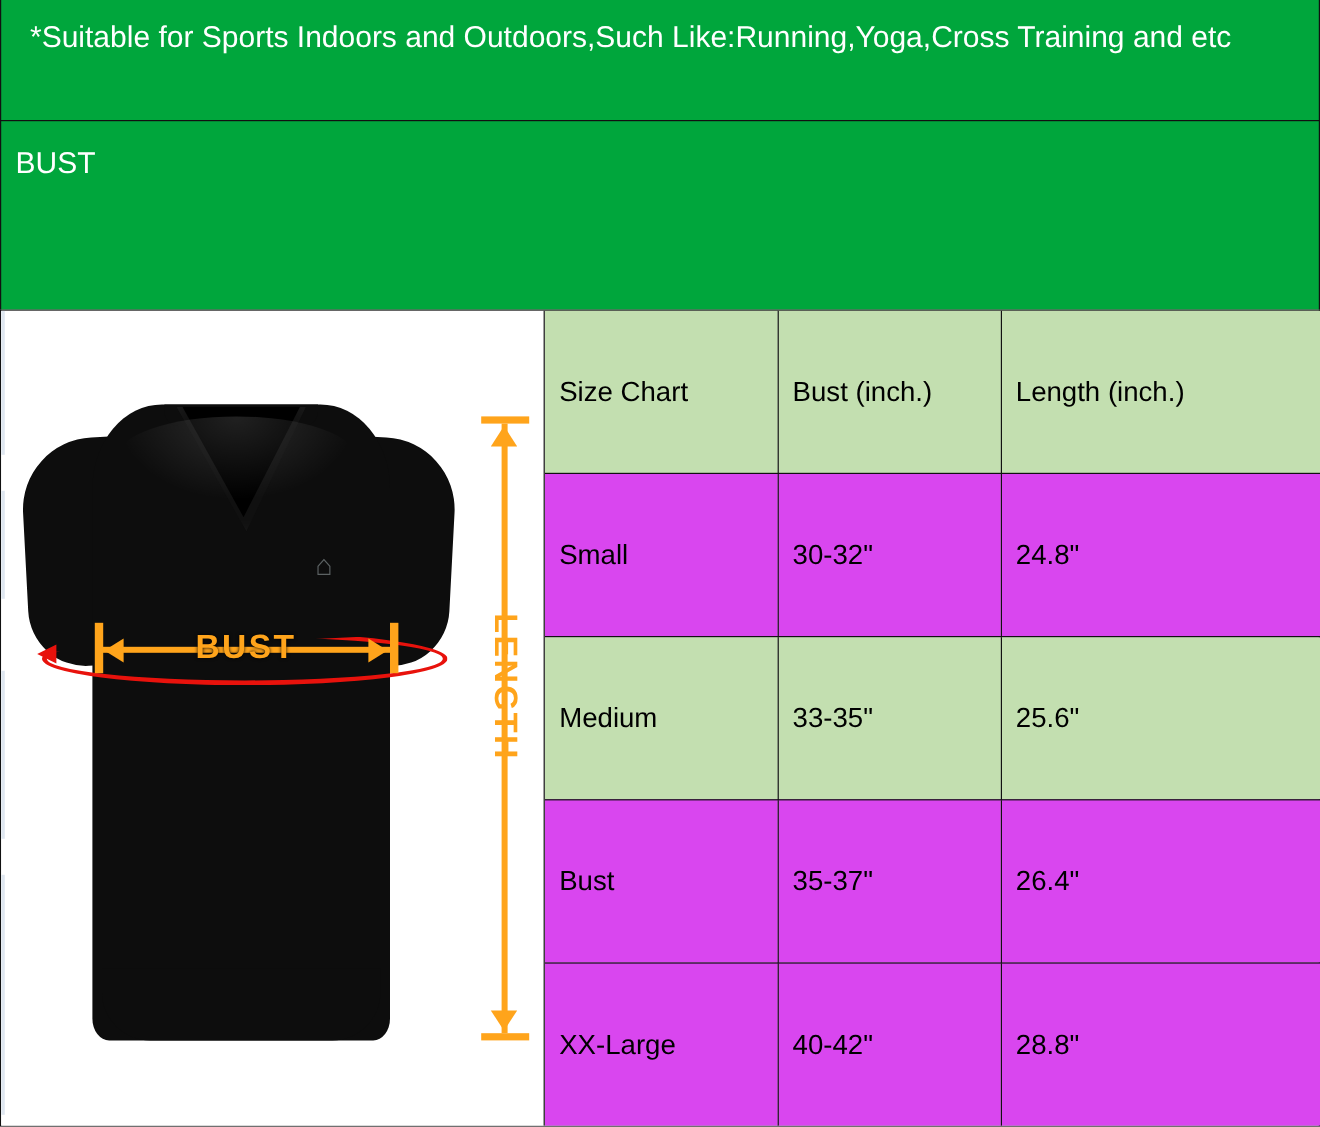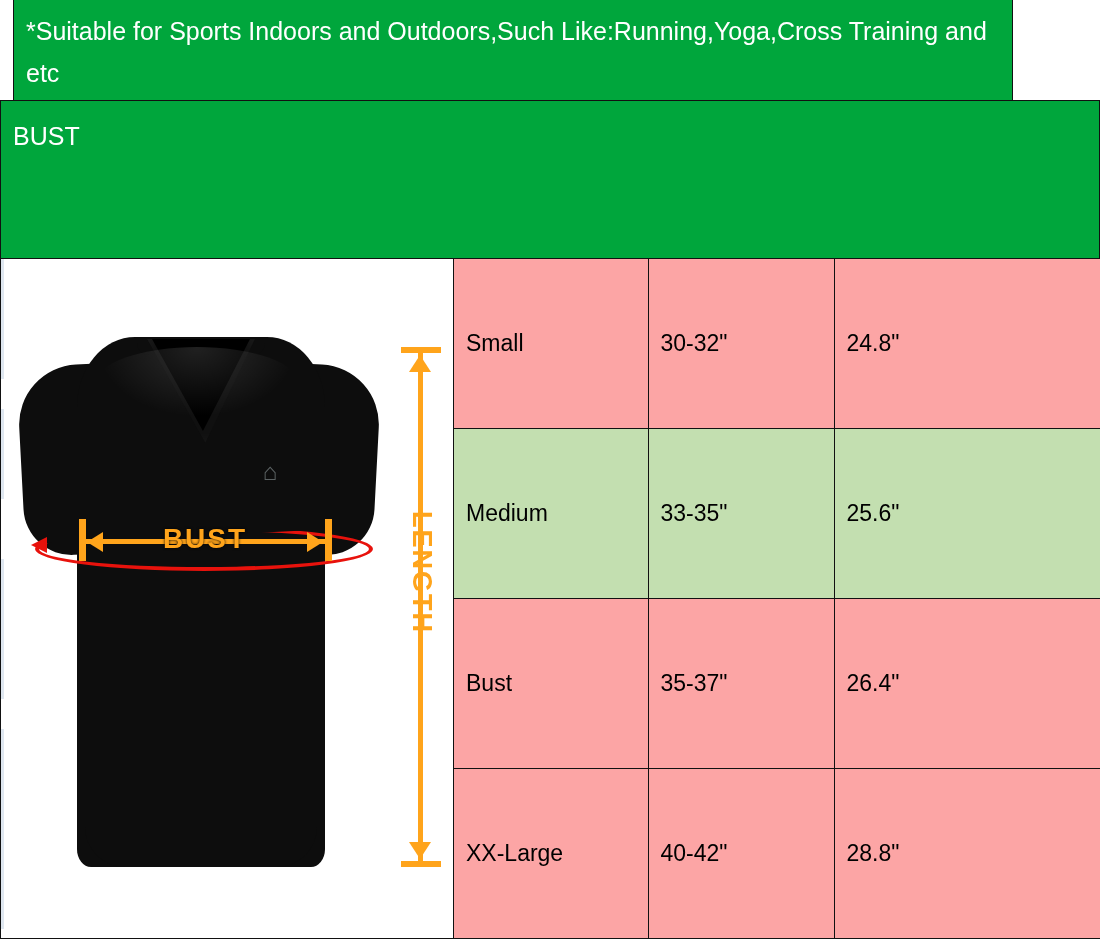--- a/index.html
+++ b/index.html
@@ -26,27 +26,26 @@
     background: #00a63c;
     color: #ffffff;
     box-sizing: border-box;
     border: 1px solid #111111;
     border-bottom: none;
   }
   .banner-top {
     position: absolute;
     left: 0;
     top: 0;
-    width: 1000px;
+    width: 1100px;
     height: 100px;
-    padding: 10px 12px 0 12px;
+    padding: 10px 12px 0 24px;
     font-size: 25px;
     line-height: 42px;
     border-top: none;
-    margin-left: 13px;
   }
   .banner-mid {
     position: absolute;
     left: 0;
     top: 100px;
     width: 1100px;
     height: 158px;
     padding: 14px 12px 0 12px;
     font-size: 25px;
     line-height: 42px;
@@ -330,21 +329,21 @@
     box-sizing: border-box;
   }
   .size-table tr:first-child td { border-top: none; }
   .size-table td:last-child { border-right: none; }
   .size-table td:first-child { border-left: none; }
   .size-table tr:last-child td { border-bottom: none; }
   .col-a { width: 194px; }
   .col-b { width: 186px; }
   .col-c { width: 266px; }
   .row-green td { background: #c3dfb0; }
-  .row-blue td { background: #fca5a5; }
+  .row-blue td { background: #d946ef; }
 </style>
 </head>
 <body>
 
 <div class="page">
 
   <div class="banner banner-top">
     <span>*Suitable for Sports Indoors and Outdoors,Such Like:Running,Yoga,Cross Training and etc</span>
   </div>
 
@@ -387,20 +386,25 @@
         <div class="cap cap-bottom"></div>
         <div class="length-line"></div>
         <div class="arr-up"></div>
         <div class="arr-down"></div>
         <div class="length-label">LENGTH</div>
       </div>
     </div>
 
     <table class="size-table">
       <tbody>
+          <tr class="row-green">
+        <td class="col-a">Size Chart</td>
+        <td class="col-b">Bust (inch.)</td>
+        <td class="col-c">Length (inch.)</td>
+      </tr>
       <tr class="row-blue">
         <td class="col-a">Small</td>
         <td class="col-b">30-32"</td>
         <td class="col-c">24.8"</td>
       </tr>
       <tr class="row-green">
         <td class="col-a">Medium</td>
         <td class="col-b">33-35"</td>
         <td class="col-c">25.6"</td>
       </tr>

